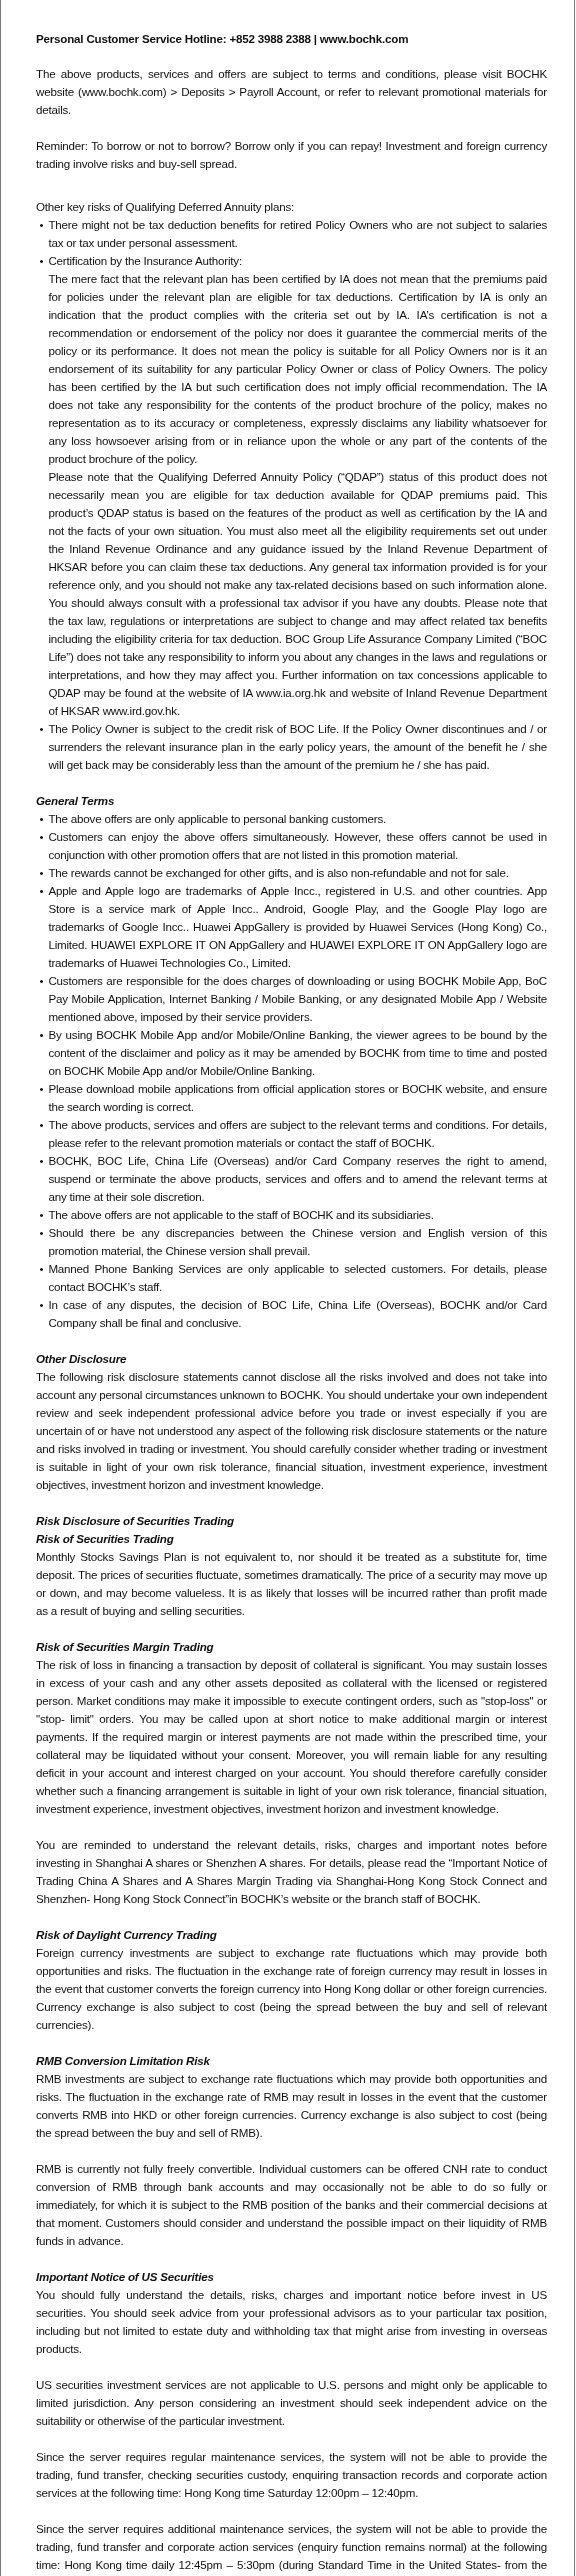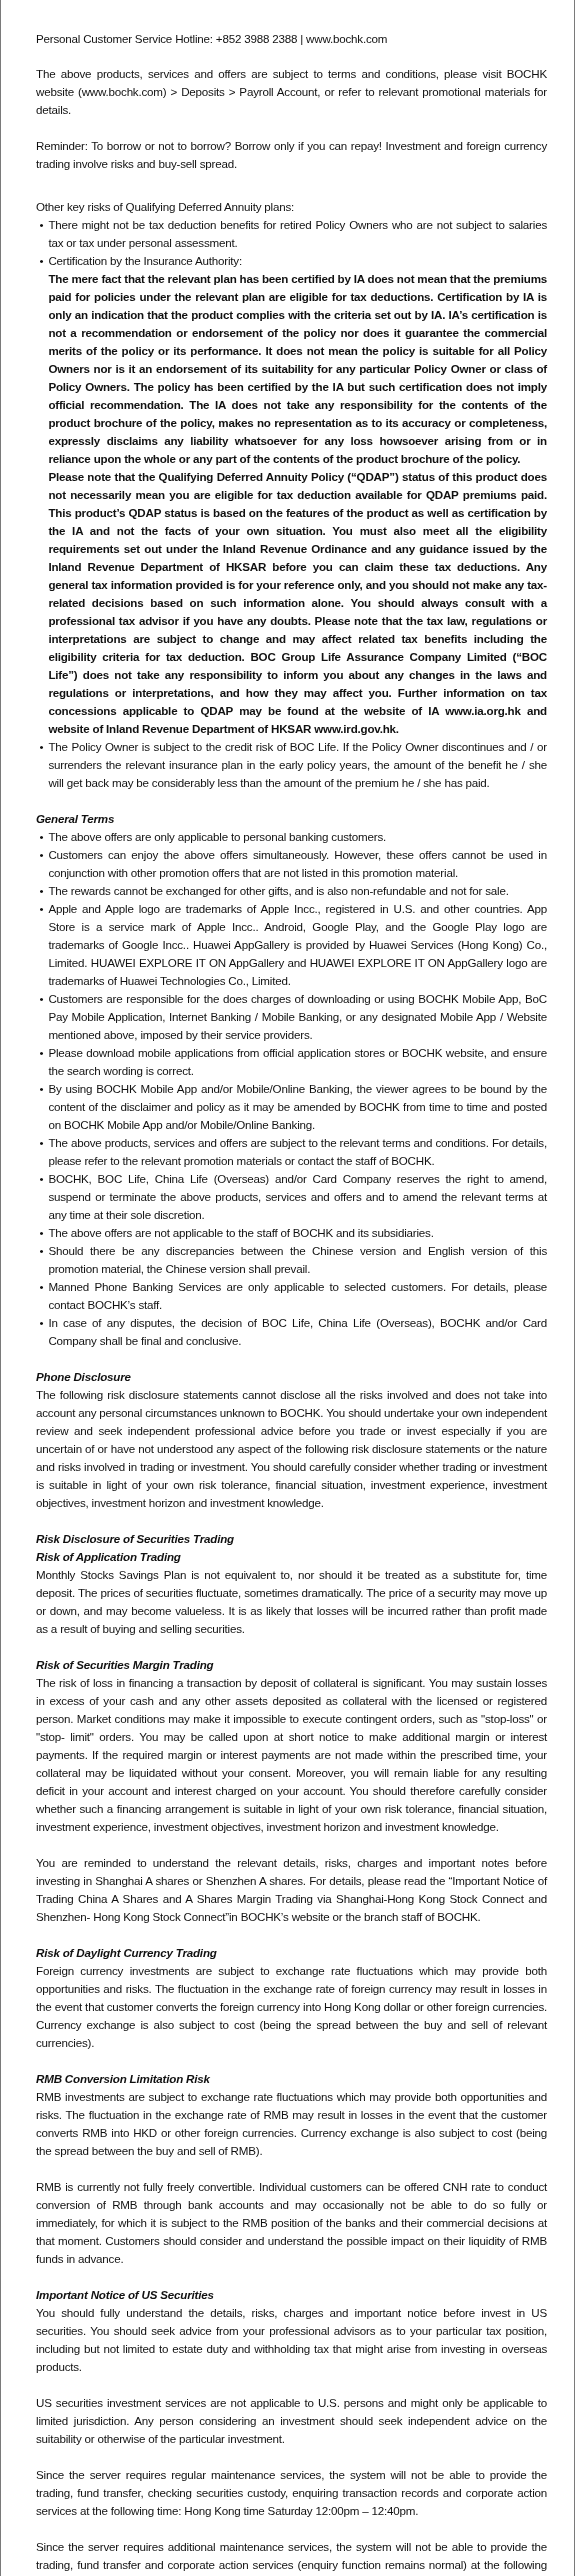--- a/index.html
+++ b/index.html
@@ -12,32 +12,32 @@
     border-bottom: 1.8px solid #1a1a1a;
     box-sizing: border-box;
     padding: 30px 27px 35px 35px;
     font-family: "Liberation Sans", sans-serif;
     font-size: 11.6px;
     line-height: 18px;
     color: #111111;
     letter-spacing: -0.2px;
   }
   p { margin: 0 0 18px 0; text-align: justify; }
-  .hotline { font-weight: normal; margin-bottom: 17px; text-align: left; }
+  .hotline { font-weight: bold; margin-bottom: 17px; text-align: left; }
   .heading { font-weight: bold; margin: 0; font-style: italic; }
   .tight { margin-bottom: 0; }
   ul { margin: 0 0 18px 0; padding: 0; list-style: none; }
   li { position: relative; padding-left: 12.4px; text-align: justify; }
   li::before {
     content: "\2022";
     position: absolute;
     left: 3.5px;
     top: 0;
   }
-  .sub { display: block; font-weight: bold; }
+  .sub { display: block; }
 </style>
 </head>
 <body>
 
 <div class="frame">
 
   <p class="hotline">Personal Customer Service Hotline: +852 3988 2388 | www.bochk.com</p>
 
   <p>The above products, services and offers are subject to terms and conditions, please visit BOCHK website (www.bochk.com) &gt; Deposits &gt; Payroll Account, or refer to relevant promotional materials for details.</p>
 
@@ -54,35 +54,35 @@
     <li><span>The Policy Owner is subject to the credit risk of BOC Life. If the Policy Owner discontinues and / or surrenders the relevant insurance plan in the early policy years, the amount of the benefit he / she will get back may be considerably less than the amount of the premium he / she has paid.</span></li>
   </ul>
 
   <p class="heading">General Terms</p>
   <ul>
     <li>The above offers are only applicable to personal banking customers.</li>
     <li>Customers can enjoy the above offers simultaneously. However, these offers cannot be used in conjunction with other promotion offers that are not listed in this promotion material.</li>
     <li>The rewards cannot be exchanged for other gifts, and is also non-refundable and not for sale.</li>
     <li>Apple and Apple logo are trademarks of Apple Incc., registered in U.S. and other countries. App Store is a service mark of Apple Incc.. Android, Google Play, and the Google Play logo are trademarks of Google Incc.. Huawei AppGallery is provided by Huawei Services (Hong Kong) Co., Limited. HUAWEI EXPLORE IT ON AppGallery and HUAWEI EXPLORE IT ON AppGallery logo are trademarks of Huawei Technologies Co., Limited.</li>
     <li>Customers are responsible for the does charges of downloading or using BOCHK Mobile App, BoC Pay Mobile Application, Internet Banking / Mobile Banking, or any designated Mobile App / Website mentioned above, imposed by their service providers.</li>
+    <li>By using BOCHK Mobile App and/or Mobile/Online Banking, the viewer agrees to be bound by the content of the disclaimer and policy as it may be amended by BOCHK from time to time and posted on BOCHK Mobile App and/or Mobile/Online Banking.</li>
     <li>Please download mobile applications from official application stores or BOCHK website, and ensure the search wording is correct.</li>
-    <li>By using BOCHK Mobile App and/or Mobile/Online Banking, the viewer agrees to be bound by the content of the disclaimer and policy as it may be amended by BOCHK from time to time and posted on BOCHK Mobile App and/or Mobile/Online Banking.</li>
     <li>The above products, services and offers are subject to the relevant terms and conditions. For details, please refer to the relevant promotion materials or contact the staff of BOCHK.</li>
     <li>BOCHK, BOC Life, China Life (Overseas) and/or Card Company reserves the right to amend, suspend or terminate the above products, services and offers and to amend the relevant terms at any time at their sole discretion.</li>
     <li>The above offers are not applicable to the staff of BOCHK and its subsidiaries.</li>
     <li>Should there be any discrepancies between the Chinese version and English version of this promotion material, the Chinese version shall prevail.</li>
     <li>Manned Phone Banking Services are only applicable to selected customers. For details, please contact BOCHK’s staff.</li>
     <li>In case of any disputes, the decision of BOC Life, China Life (Overseas), BOCHK and/or Card Company shall be final and conclusive.</li>
   </ul>
 
-  <p class="heading">Phone Disclosure</p>
+  <p class="heading">Other Disclosure</p>
   <p>The following risk disclosure statements cannot disclose all the risks involved and does not take into account any personal circumstances unknown to BOCHK. You should undertake your own independent review and seek independent professional advice before you trade or invest especially if you are uncertain of or have not understood any aspect of the following risk disclosure statements or the nature and risks involved in trading or investment. You should carefully consider whether trading or investment is suitable in light of your own risk tolerance, financial situation, investment experience, investment objectives, investment horizon and investment knowledge.</p>
 
   <p class="heading">Risk Disclosure of Securities Trading</p>
-  <p class="heading">Risk of Application Trading</p>
+  <p class="heading">Risk of Securities Trading</p>
   <p>Monthly Stocks Savings Plan is not equivalent to, nor should it be treated as a substitute for, time deposit. The prices of securities fluctuate, sometimes dramatically. The price of a security may move up or down, and may become valueless. It is as likely that losses will be incurred rather than profit made as a result of buying and selling securities.</p>
 
   <p class="heading">Risk of Securities Margin Trading</p>
   <p>The risk of loss in financing a transaction by deposit of collateral is significant. You may sustain losses in excess of your cash and any other assets deposited as collateral with the licensed or registered person. Market conditions may make it impossible to execute contingent orders, such as "stop-loss" or "stop- limit" orders. You may be called upon at short notice to make additional margin or interest payments. If the required margin or interest payments are not made within the prescribed time, your collateral may be liquidated without your consent. Moreover, you will remain liable for any resulting deficit in your account and interest charged on your account. You should therefore carefully consider whether such a financing arrangement is suitable in light of your own risk tolerance, financial situation, investment experience, investment objectives, investment horizon and investment knowledge.</p>
   <p>You are reminded to understand the relevant details, risks, charges and important notes before investing in Shanghai A shares or Shenzhen A shares. For details, please read the “Important Notice of Trading China A Shares and A Shares Margin Trading via Shanghai-Hong Kong Stock Connect and Shenzhen- Hong Kong Stock Connect”in BOCHK’s website or the branch staff of BOCHK.</p>
 
   <p class="heading">Risk of Daylight Currency Trading</p>
   <p>Foreign currency investments are subject to exchange rate fluctuations which may provide both opportunities and risks. The fluctuation in the exchange rate of foreign currency may result in losses in the event that customer converts the foreign currency into Hong Kong dollar or other foreign currencies. Currency exchange is also subject to cost (being the spread between the buy and sell of relevant currencies).</p>
 
   <p class="heading">RMB Conversion Limitation Risk</p>

